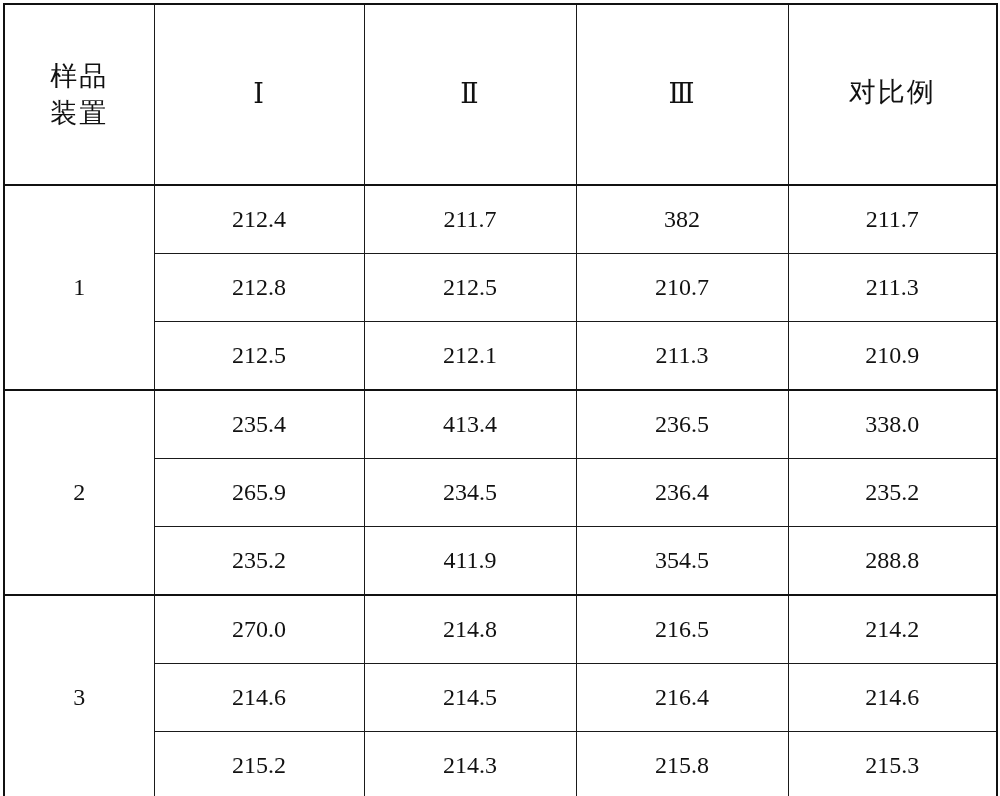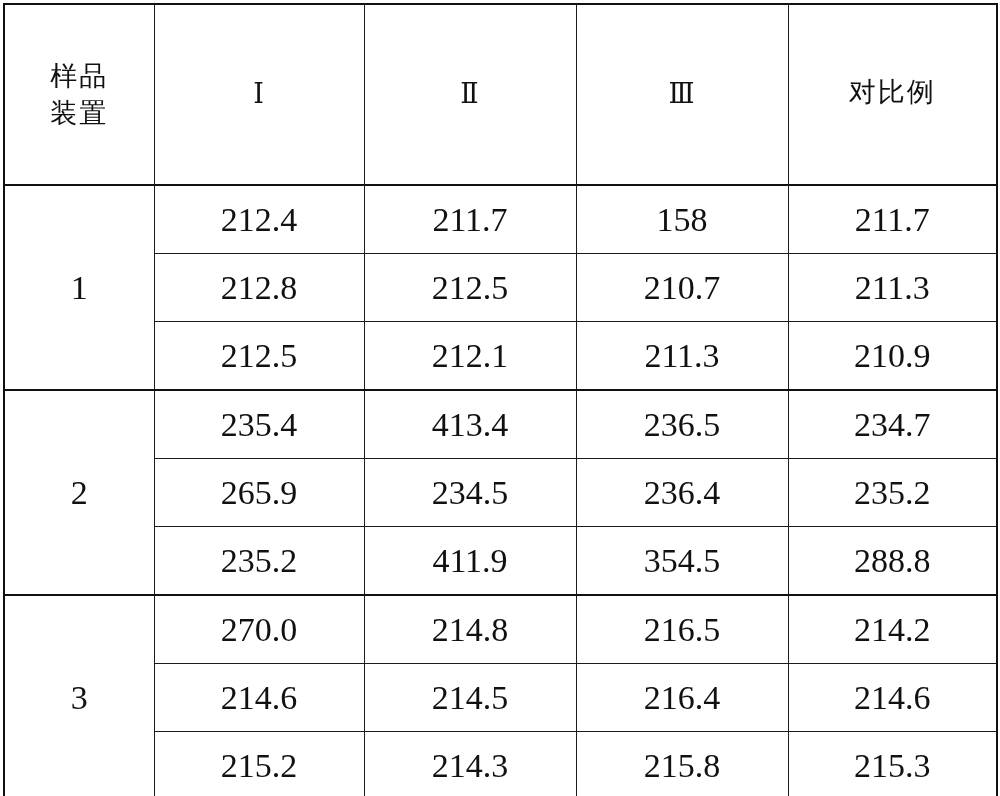--- a/index.html
+++ b/index.html
@@ -29,21 +29,21 @@
     width: 993px;
     height: 786px;
     border-collapse: collapse;
     table-layout: fixed;
     background: #ffffff;
   }
   table.data-table td {
     border: 1px solid #1a1a1a;
     text-align: center;
     vertical-align: middle;
-    font-size: 34px;
+    font-size: 24px;
     line-height: 1.35;
     padding: 0;
     background: #ffffff;
     color: #111111;
     font-weight: 400;
   }
   
   col.c-label  { width: 150px; }
   col.c-i      { width: 210px; }
   col.c-ii     { width: 212px; }
@@ -112,42 +112,42 @@
         <td class="head-cell">Ⅰ</td>
         <td class="head-cell">Ⅱ</td>
         <td class="head-cell">Ⅲ</td>
         <td class="head-cell cjk">对比例</td>
       </tr>
 
       <tr class="data-row group-start">
         <td class="group-label" rowspan="3">1</td>
         <td class="value-cell">212.4</td>
         <td class="value-cell">211.7</td>
-        <td class="value-cell">158</td>
+        <td class="value-cell">382</td>
         <td class="value-cell">211.7</td>
       </tr>
       <tr class="data-row">
         <td class="value-cell">212.8</td>
         <td class="value-cell">212.5</td>
         <td class="value-cell">210.7</td>
         <td class="value-cell">211.3</td>
       </tr>
       <tr class="data-row">
         <td class="value-cell">212.5</td>
         <td class="value-cell">212.1</td>
         <td class="value-cell">211.3</td>
         <td class="value-cell">210.9</td>
       </tr>
 
       <tr class="data-row group-start">
         <td class="group-label" rowspan="3">2</td>
         <td class="value-cell">235.4</td>
         <td class="value-cell">413.4</td>
         <td class="value-cell">236.5</td>
-        <td class="value-cell">234.7</td>
+        <td class="value-cell">338.0</td>
       </tr>
       <tr class="data-row">
         <td class="value-cell">265.9</td>
         <td class="value-cell">234.5</td>
         <td class="value-cell">236.4</td>
         <td class="value-cell">235.2</td>
       </tr>
       <tr class="data-row">
         <td class="value-cell">235.2</td>
         <td class="value-cell">411.9</td>

